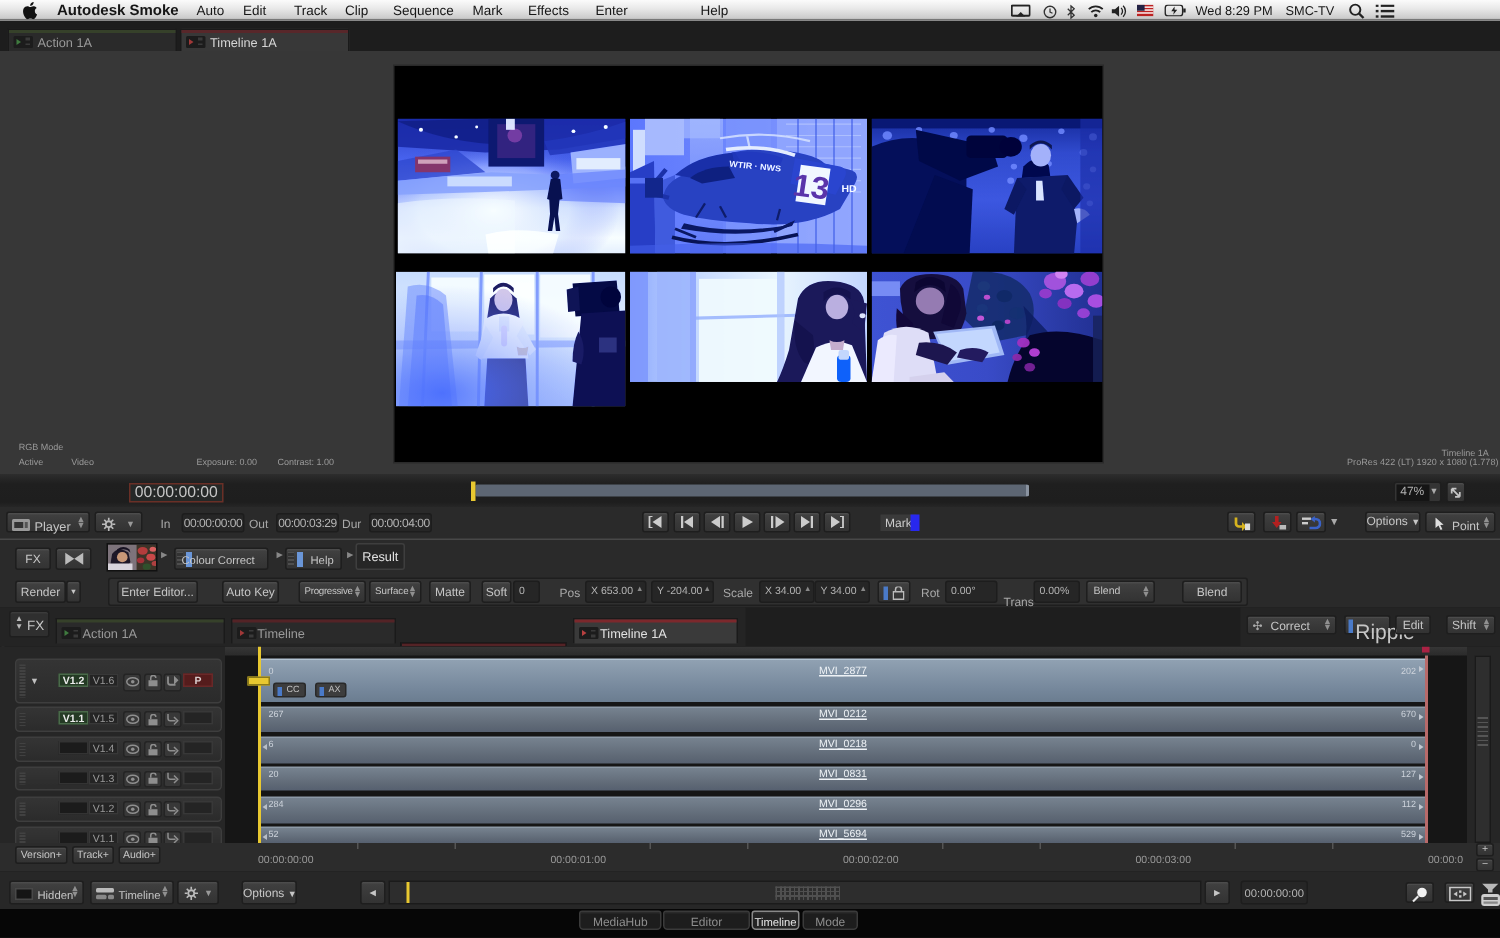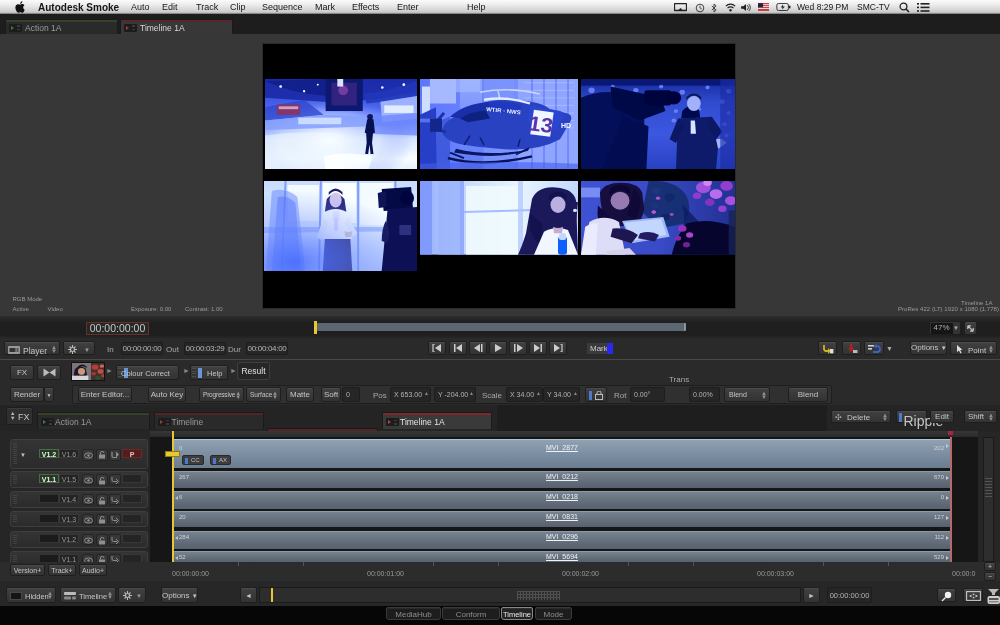--- a/index.html
+++ b/index.html
@@ -584,21 +584,21 @@
   <div class="inp" style="left:543px;top:27px;width:37px;height:15px;line-height:14px;text-align:left;padding-left:3px">Y 34.00<span style="position:absolute;right:1px;top:-2px;font-size:5px;color:#888">▲</span></div>
   <div class="btn" style="left:585px;top:27px;width:22px;height:15px">
         <span class="abs" style="left:3px;top:3px;width:3px;height:9px;background:#4a7ac8"></span>
         <svg width="8" height="9" style="position:absolute;left:9px;top:3px" viewBox="0 0 8 9">
           <rect x="0.5" y="3.5" width="7" height="5" fill="none" stroke="#bbb"></rect>
           <path d="M2 3.5 V2 a2 2 0 0 1 4 0 V3.5" fill="none" stroke="#bbb"></path>
         </svg>
       </div>
   <span class="lbl" style="left:614px;top:31px">Rot</span>
   <div class="inp" style="left:630px;top:27px;width:35px;height:15px;line-height:14px;text-align:left;padding-left:3px">0.00°</div>
-  <span class="lbl" style="left:669px;top:15px">Trans</span>
+  <span class="lbl" style="left:669px;top:37px">Trans</span>
   <div class="inp" style="left:689px;top:27px;width:31px;height:15px;line-height:14px;text-align:left;padding-left:3px">0.00%</div>
   <div class="btn" style="left:724px;top:27px;width:46px;height:15px;line-height:14px;text-align:left;padding-left:4px;font-size:7px">Blend<span class="spin" style="right:2px;top:3px">▲<br>▼</span></div>
   <div class="btn" style="left:788px;top:27px;width:40px;height:15px;line-height:14px">Blend</div>
 </div>
 
 <div class="abs" style="left:1px;top:406px;width:2px;height:174px;background:#4a4a4a;opacity:0.55"></div>
 
 <div id="tabrow2" class="abs" style="left:0;top:405px;width:1000px;height:26px;background:#242424">
   <div class="abs" style="left:497px;top:0;width:330px;height:26px;background:#1e1e1e"></div>
   <div class="btn" style="left:6px;top:2px;width:27px;height:18px;text-align:left;background:#2f2f2f">
@@ -636,21 +636,21 @@
         <div class="bar" style="background:#7c282c"></div>
         <div class="tic" style="top:5px">
           <i style="border-left-color:#b84040"></i>
           <b></b>
           <s></s>
         </div>
         <span style="position:absolute;left:17px;top:4px">Timeline 1A</span>
       </div>
   <div class="btn" style="left:831px;top:4.5px;width:60px;height:13px;text-align:left">
         <span style="position:absolute;left:3px;top:2px;color:#aaa;font-size:8px">✣</span>
-        <span style="position:absolute;left:15px;top:2.5px">Delete</span>
+        <span style="position:absolute;left:15px;top:2.5px">Correct</span>
         <span class="spin" style="right:2px;top:2px">▲<br>▼</span>
       </div>
   <div class="btn" style="left:895.5px;top:4.5px;width:31px;height:13px">
         <span class="abs" style="left:2px;top:2px;width:3px;height:9px;background:#4a7ac8"></span>
         <span style="position:absolute;left:7px;top:2.5px;font-size:14px">Ripple</span>
       </div>
   <div class="btn" style="left:930px;top:4.5px;width:24px;height:13px;line-height:12px">Edit</div>
   <div class="btn" style="left:964px;top:4.5px;width:33px;height:13px;text-align:left;padding-left:3px;line-height:12px">Shift<span class="spin" style="right:2px;top:2px">▲<br>▼</span></div>
 </div>
 
@@ -864,17 +864,17 @@
   <div class="abs" style="left:987px;top:8px;width:13px;height:16px"><svg width="13" height="16" viewBox="0 0 13 16">
           <path d="M1 0 h11 l-4 4 v2 h-3 V4 Z" fill="#b8b8b8"></path>
           <rect x="0.5" y="7" width="12.5" height="8" rx="2" fill="#cfcfcf"></rect>
           <rect x="2" y="9" width="9.5" height="2" fill="#555"></rect>
           <rect x="2" y="12" width="9.5" height="1.5" fill="#888"></rect>
         </svg></div>
 </div>
 
 <div id="bottombar" class="abs" style="left:0;top:605.5px;width:1000px;height:19.5px;background:#060606">
   <div class="btn" style="left:386px;top:1px;width:55px;height:13.5px;line-height:13px;background:#1d1d1d;border-color:#3a3a3a;color:#8e8e8e;border-radius:2px 2px 3px 3px">MediaHub</div>
-  <div class="btn" style="left:442px;top:1px;width:58px;height:13.5px;line-height:13px;background:#1d1d1d;border-color:#3a3a3a;color:#8e8e8e;border-radius:2px 2px 3px 3px">Conform</div>
+  <div class="btn" style="left:442px;top:1px;width:58px;height:13.5px;line-height:13px;background:#1d1d1d;border-color:#3a3a3a;color:#8e8e8e;border-radius:2px 2px 3px 3px">Editor</div>
   <div class="btn" style="left:501px;top:1px;width:32px;height:13.5px;line-height:13px;background:#242424;border-color:#888;color:#e8e8e8;font-size:7.5px;border-radius:2px 2px 3px 3px">Timeline</div>
   <div class="btn" style="left:535px;top:1px;width:37px;height:13.5px;line-height:13px;background:#1d1d1d;border-color:#3a3a3a;color:#8e8e8e;border-radius:2px 2px 3px 3px">Mode</div>
 </div>
 
 </div>
 </body></html>

